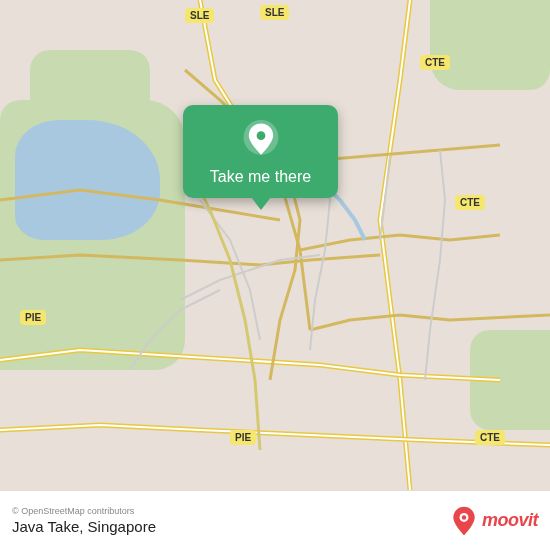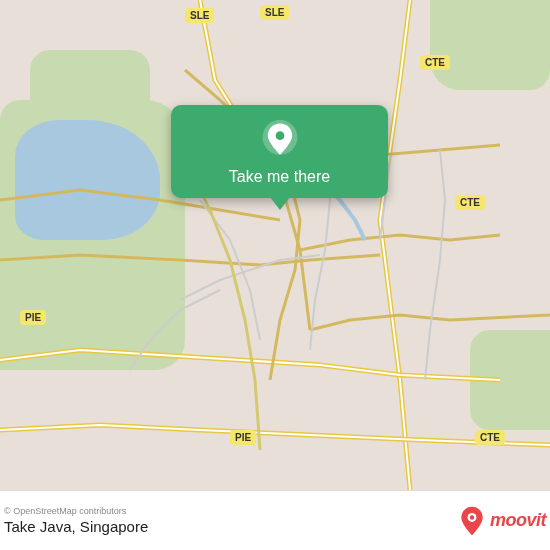--- a/index.html
+++ b/index.html
@@ -149,22 +149,22 @@
       position: absolute;
       top: 0; left: 0;
       width: 100%;
       height: 100%;
     }
 
     
     .popup-card {
       position: absolute;
       top: 105px;
-      left: 171px;
-      width: 217px;
+      left: 183px;
+      width: 155px;
       background: #3daa6e;
       border-radius: 10px;
       display: flex;
       flex-direction: column;
       align-items: center;
       padding: 15px 20px 12px;
       box-shadow: 0 4px 12px rgba(0,0,0,0.3);
     }
 
     .popup-card::after {
@@ -193,21 +193,21 @@
 
     
     #bottom-bar {
       width: 550px;
       height: 60px;
       background: #fff;
       border-top: 1px solid #ddd;
       display: flex;
       align-items: center;
       justify-content: space-between;
-      padding: 0 4px;
+      padding: 0 12px;
     }
 
     .bottom-left {
       display: flex;
       flex-direction: column;
     }
 
     .attribution {
       font-size: 9px;
       color: #888;
@@ -302,21 +302,21 @@
       <circle cx="20" cy="18" r="5" fill="#3daa6e"></circle>
     </svg>
     <span class="popup-label">Take me there</span>
   </div>
 
 </div>
 
 <div id="bottom-bar">
   <div class="bottom-left">
     <span class="attribution">© OpenStreetMap contributors</span>
-    <span class="location-name">Take Java, Singapore</span>
+    <span class="location-name">Java Take, Singapore</span>
   </div>
   <div class="moovit-logo">
 
     <svg class="moovit-pin" viewBox="0 0 28 36" xmlns="http://www.w3.org/2000/svg">
       <path d="M14 2 C7 2 2 7.5 2 14 C2 22 14 34 14 34 C14 34 26 22 26 14 C26 7.5 21 2 14 2Z" fill="#e8464a"></path>
       <circle cx="14" cy="14" r="5" fill="white"></circle>
       <circle cx="14" cy="14" r="2.5" fill="#e8464a"></circle>
     </svg>
     <span class="moovit-text">moovit</span>
   </div>

